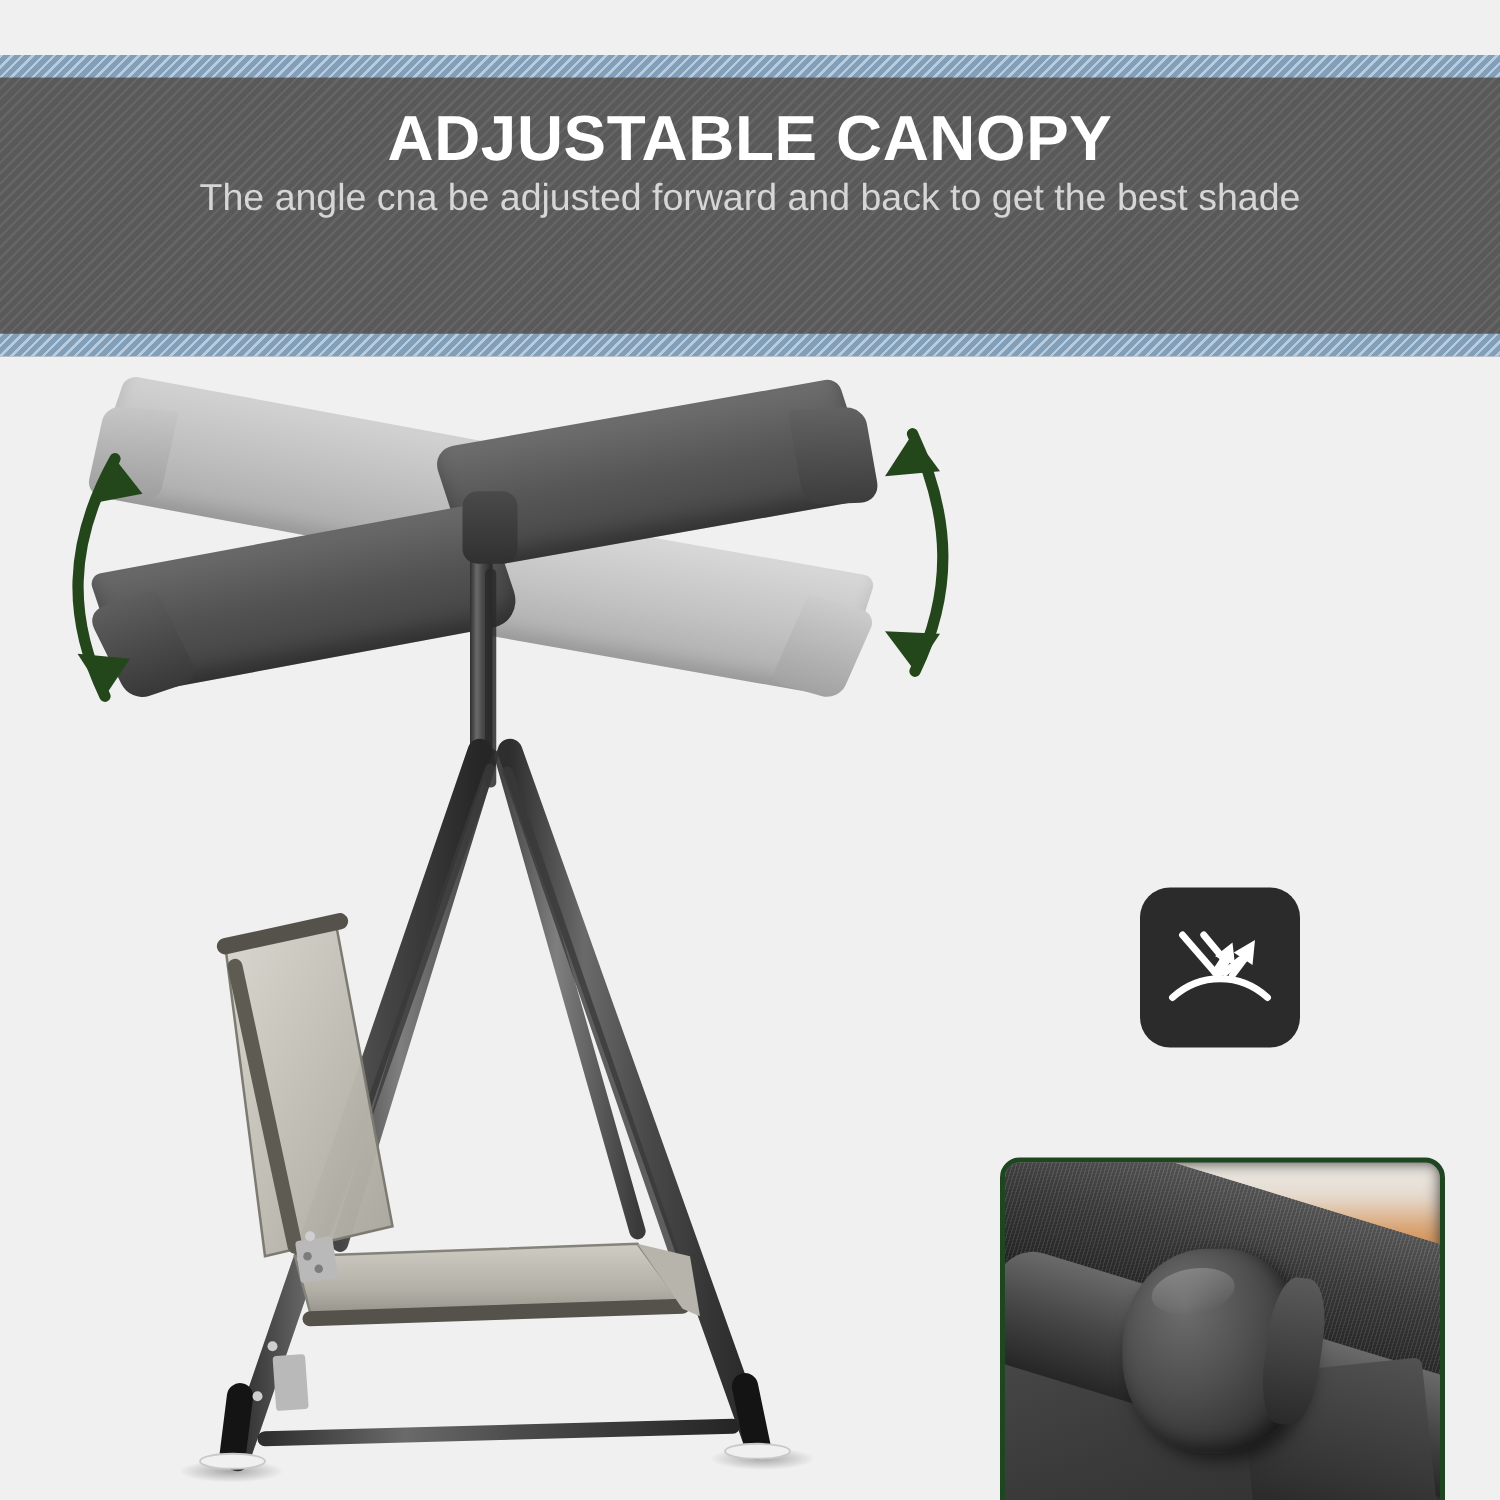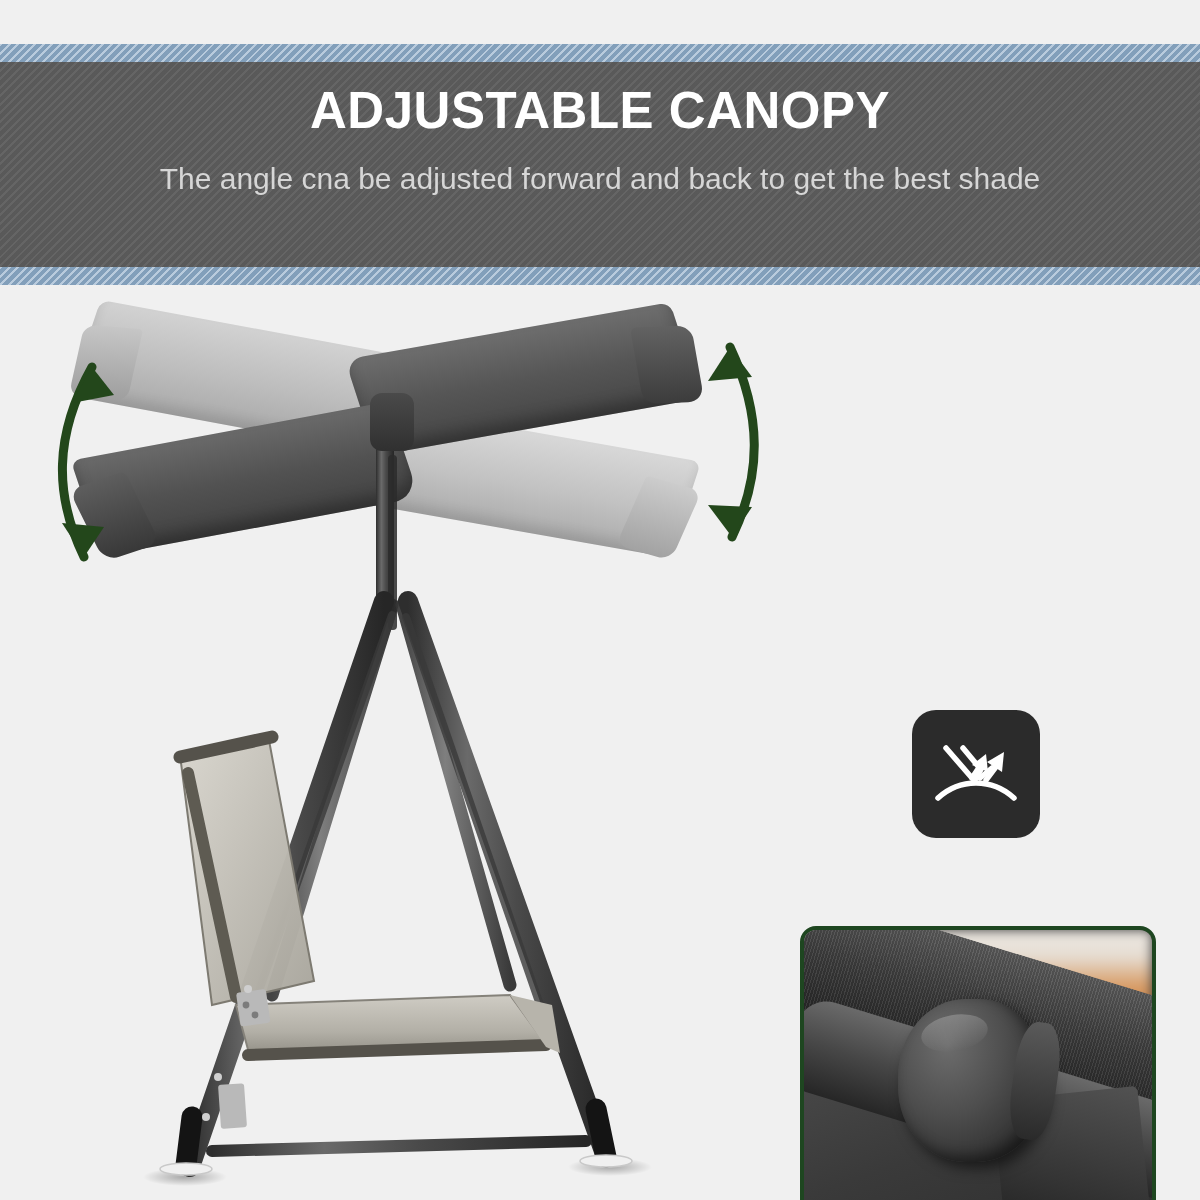--- a/index.html
+++ b/index.html
@@ -50,21 +50,20 @@
   .banner-title {
     margin-top:40px;
     font-size:51px;
     font-weight:bold;
     color:#ffffff;
     letter-spacing:0.5px;
     text-align:left;
     line-height:1.05;
   }
   .banner-sub {
-    margin-top:20px;
     font-size:30px;
     font-weight:400;
     color:#d6d6d6;
     line-height:1.42;
     max-width:1140px;
   }
   .banner-sub .sub-line { display:block; }
 
   
   .scene {

